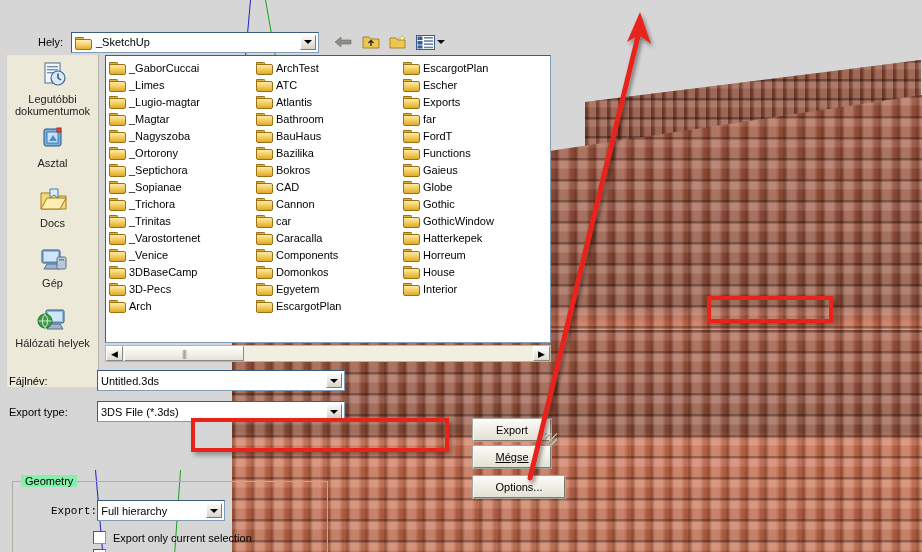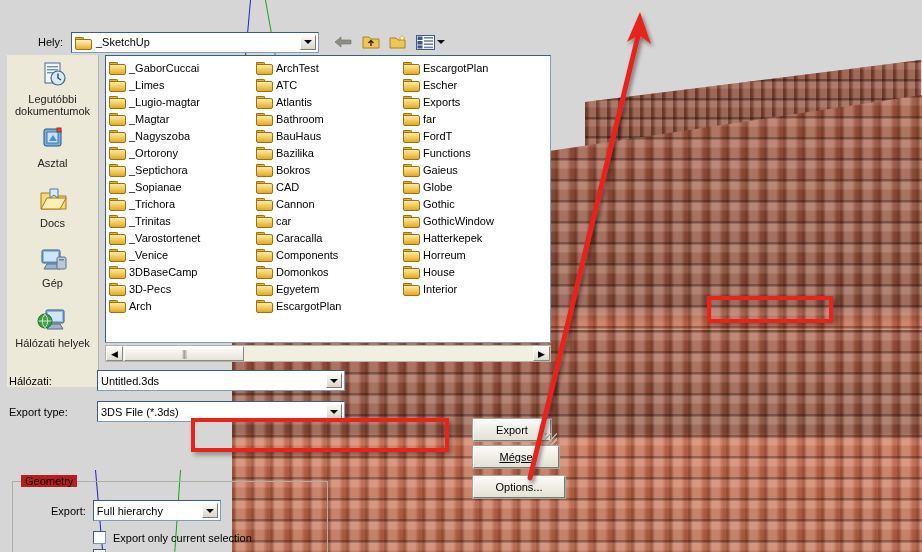--- a/index.html
+++ b/index.html
@@ -169,21 +169,21 @@
     border:1px solid #fff; border-right-color:#7b7b74; border-bottom-color:#7b7b74;
     outline:1px solid #a8a59a;
     font-size:11px; color:#000; height:22px;
     display:flex; align-items:center; justify-content:center;
     font-family:"Liberation Sans", sans-serif;
   }
 
   
   .gbox { position:relative; border:1px solid #b0ada2; margin:0 0 9px 0; padding:14px 8px 8px; }
   .gbox > .gtitle {
-    position:absolute; top:-7px; left:8px; background:#b91c1c; padding:0 4px;
+    position:absolute; top:-7px; left:8px; background:#86efac; padding:0 4px;
     font-size:11px; color:#000;
   }
 
   .chk { width:13px;height:13px;background:#fff;border:1px solid #7f9db9;
          border-top-color:#3c5d80;border-left-color:#3c5d80;
          display:inline-flex;align-items:center;justify-content:center;
          font-size:11px;line-height:1;color:#000;flex:0 0 13px; }
   .row { display:flex; align-items:flex-end; gap:7px; margin:5px 0; font-size:11px; color:#000; }
 
   
@@ -507,41 +507,41 @@
     </div>
 
     <div class="hscroll">
       <div class="sbtn">◀</div>
       <div class="sthumb">|||</div>
       <div class="strough"></div>
       <div class="sbtn">▶</div>
     </div>
 
     <div style="position:absolute; left:8px; top:345px; display:flex; align-items:center; width:440px;">
-      <span class="lbl" style="width:88px;">Hálózati:</span>
+      <span class="lbl" style="width:88px;">Fájlnév:</span>
       <div class="combo" style="width:248px;">
         <span>Untitled.3ds</span>
         <span class="arrowbtn">
             <i class="caret"></i>
           </span>
       </div>
     </div>
 
     <div style="position:absolute; left:8px; top:376px; display:flex; align-items:center; width:440px;">
       <span class="lbl" style="width:88px;">Export type:</span>
       <div class="combo" style="width:248px;">
         <span>3DS File (*.3ds)</span>
         <span class="arrowbtn">
             <i class="caret"></i>
           </span>
       </div>
     </div>
 
     <div class="btn" style="position:absolute; left:472px; top:394px; width:78px;">Export</div>
-    <div class="btn" style="position:absolute; left:472px; top:421px; width:86px;text-decoration:underline;">Mégse</div>
+    <div class="btn" style="position:absolute; left:472px; top:421px; width:78px;text-decoration:underline;">Mégse</div>
     <div class="btn" style="position:absolute; left:472px; top:451px; width:92px;">Options...</div>
 
     <div style="position:absolute; right:2px; bottom:0px; width:12px; height:12px;
                 background:repeating-linear-gradient(135deg,#b6b3a8 0 1.5px,transparent 1.5px 4px);"></div>
   </div>
 </div>
 
 <div class="redbox" style="left:191px; top:418px; width:258px; height:34px;"></div>
 
 <div id="dds-opts">
@@ -549,21 +549,21 @@
     <span class="ttl">3DS Export Options</span>
     <span class="sysbtn closer">✕</span>
   </div>
 
   <div class="body" style="padding:10px 11px;">
 
     <div class="gbox" style="height:184px;">
       <span class="gtitle">Geometry</span>
 
       <div style="display:flex; align-items:center; margin:4px 0 10px 30px;">
-        <span class="lbl" style="margin-right:7px;">Export:</span>
+        <span class="lbl" style="font-family:Liberation Mono, monospace;">Export:</span>
         <div class="combo" style="width:128px;">
           <span>Full hierarchy</span>
           <span class="arrowbtn">
               <i class="caret"></i>
             </span>
         </div>
       </div>
 
       <div class="row" style="margin-left:72px;">
         <span class="chk"></span>

